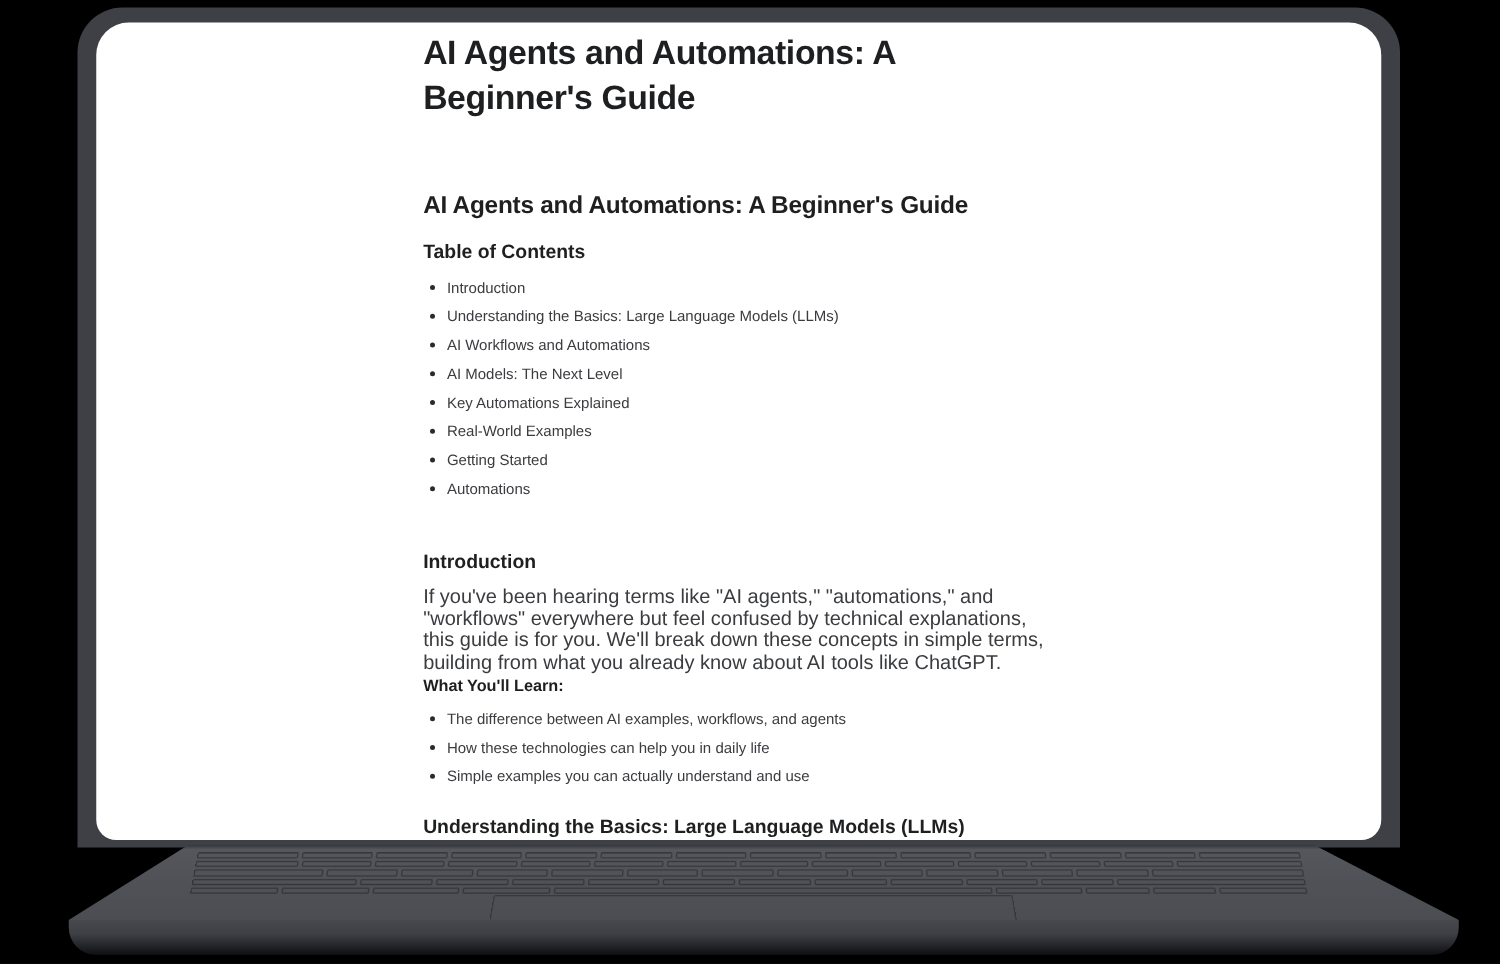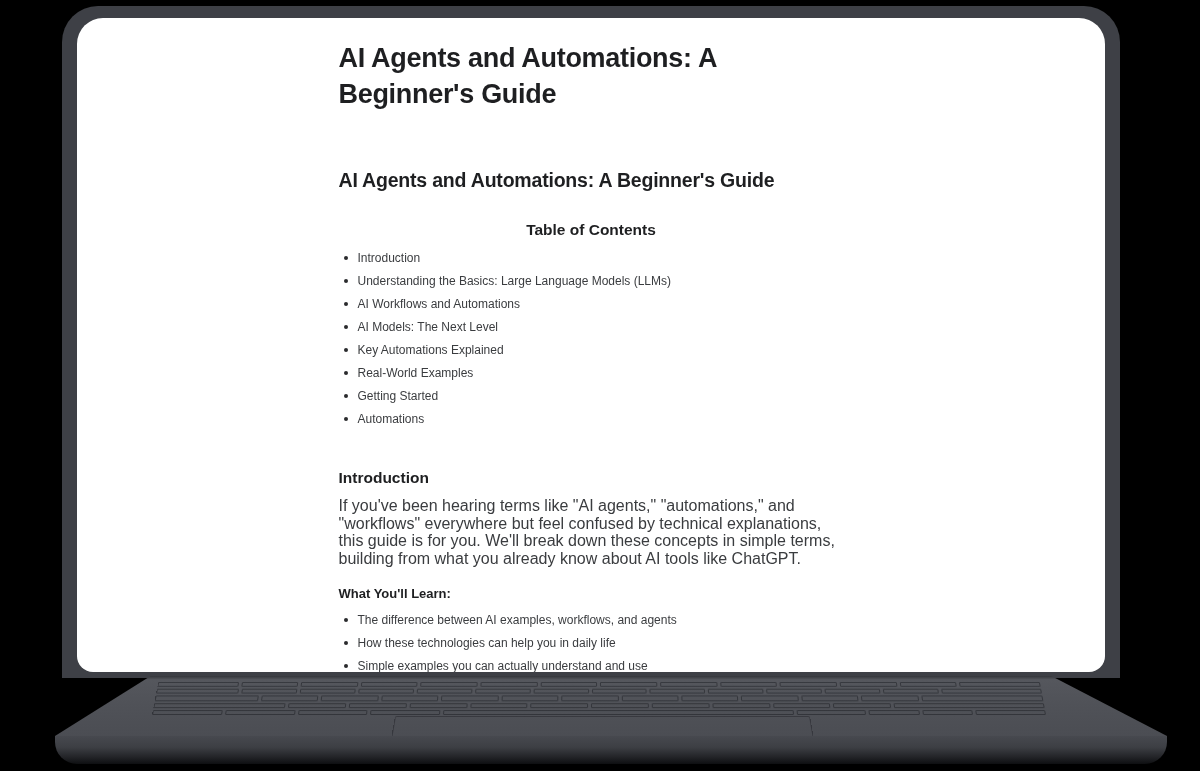--- a/index.html
+++ b/index.html
@@ -8,31 +8,31 @@
 
   .stage { position:relative; width:1200px; height:771px; background:#000; }
 
   
   .lid { position:absolute; left:62px; top:6px; width:1058px; height:672px;
          background:#3e4046; border-radius:36px 36px 0 0; }
   .screen { position:absolute; left:15px; right:15px; top:12px; bottom:6px;
             background:#ffffff; border-radius:26px 26px 16px 16px; overflow:hidden; }
 
   
-  .doc { width:505px; margin:0 auto; padding-top:22px; color:#36383b; }
+  .doc { width:505px; margin:0 auto; padding-top:6px; color:#36383b; }
   .doc h1 { font-size:27px; line-height:36px; font-weight:700; color:#1e1f21;
             letter-spacing:-0.3px; }
   .doc h2 { font-size:19.5px; line-height:24px; font-weight:700; color:#1e1f21;
             margin-top:56px; letter-spacing:-0.2px; }
   .doc h3 { font-size:15.5px; line-height:20px; font-weight:700; color:#1e1f21; }
-  .doc h3.toc-h { margin-top:28px;text-align:center; }
+  .doc h3.toc-h { margin-top:16px; }
   .doc h3.sec-h { margin-top:40px; }
   .doc h3.clip-h { margin-top:22px; }
   .doc h4 { font-size:13px; line-height:17px; font-weight:700; color:#1e1f21;
-            margin-top:18px; }
+            margin-top:1px; }
   .doc p  { font-size:16px; line-height:17.5px; margin-top:9px; color:#3a3c3f; }
   .doc ul { list-style:none; margin-top:10px; }
   .doc li { position:relative; font-size:12px; line-height:17px; margin-bottom:6px;
             padding-left:19px; color:#3a3c3f; }
   .doc li::before { content:""; position:absolute; left:5px; top:6px; width:4px;
             height:4px; border-radius:50%; background:#2a2b2d; }
 
   
   .base { position:absolute; left:55px; top:676px; width:1112px; height:88px; }
   .deck { position:absolute; left:0; top:0; width:1112px; height:60px;

